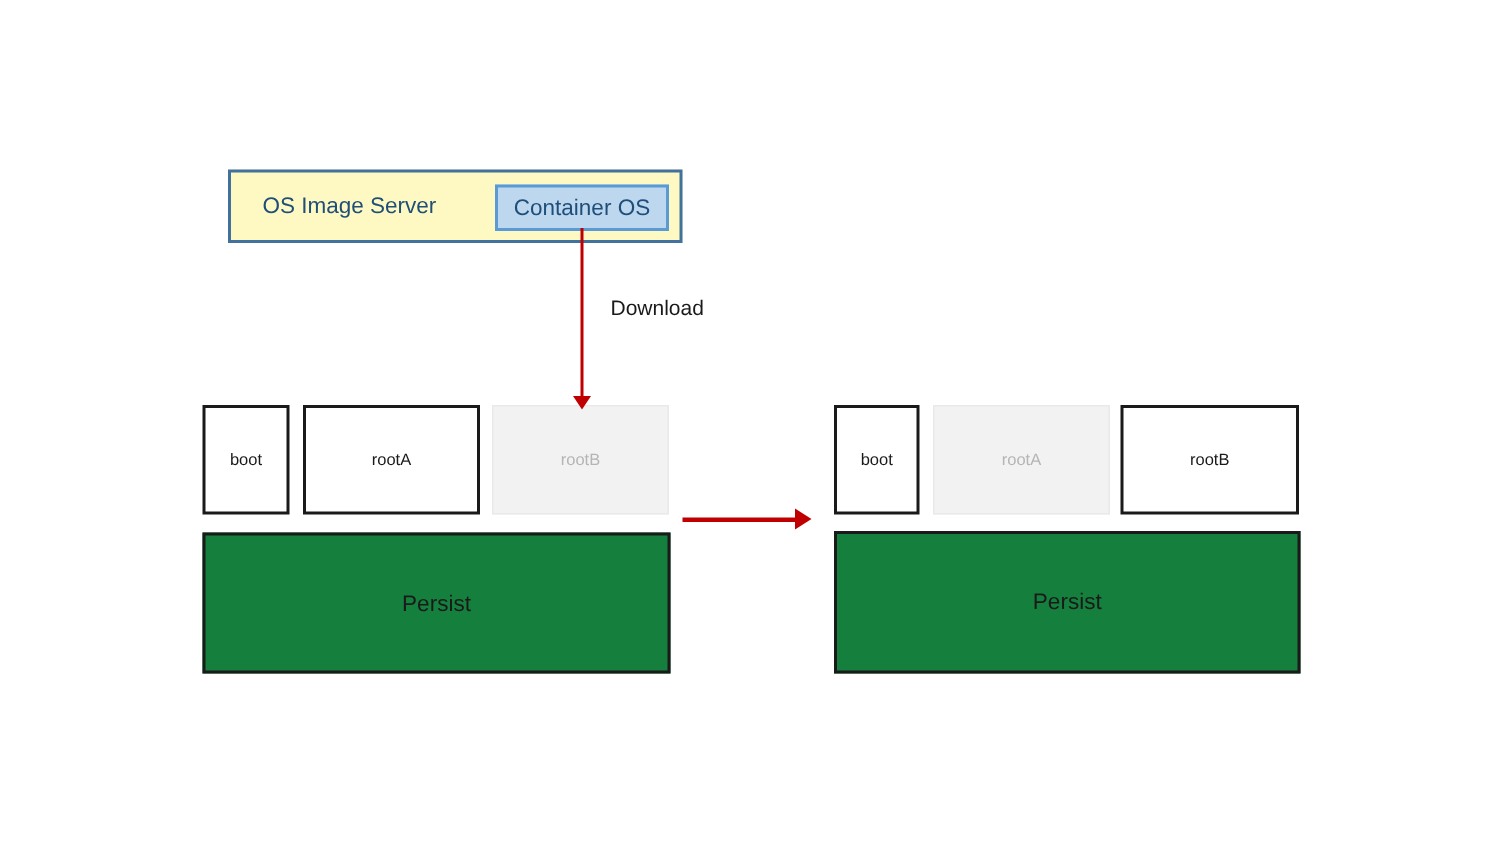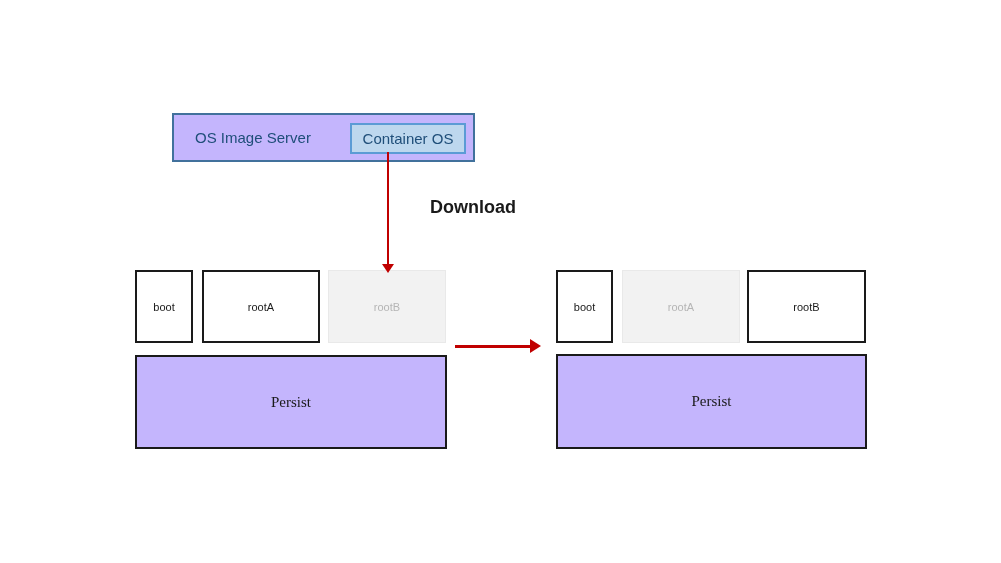--- a/index.html
+++ b/index.html
@@ -15,22 +15,21 @@
     background: #ffffff;
     overflow: hidden;
   }
 
   
   .server-box {
     position: absolute;
     left: 152px; top: 113px;
     width: 303px; height: 49px;
     border: 2px solid #41719c;
-    background: #c4b5fd;
-    margin-left: 20px;
+    background: #fef9c3;
   }
   .server-label {
     position: absolute;
     left: 21px; top: 0;
     height: 45px;
     display: flex; align-items: center;
     font-size: 15px;
     color: #1f4e79;
   }
   .chip {
@@ -56,24 +55,23 @@
     position: absolute;
     left: 382px; top: 264px;
     width: 0; height: 0;
     border-left: 6px solid transparent;
     border-right: 6px solid transparent;
     border-top: 9px solid #c00000;
     z-index: 3;
   }
   .download-label {
     position: absolute;
-    left: 430px; top: 197px;
-    font-size: 18px;
+    left: 407px; top: 197px;
+    font-size: 14px;
     color: #1a1a1a;
-    font-weight: bold;
   }
   .h-arrow-line {
     position: absolute;
     left: 455px; top: 345px;
     width: 77px; height: 3px;
     background: #c00000;
   }
   .h-arrow-head {
     position: absolute;
     left: 530px; top: 339px;
@@ -93,26 +91,25 @@
     font-size: 11px;
     color: #1a1a1a;
   }
   .part.inactive {
     background: #f2f2f2;
     border: 1px solid #e9e9e9;
     color: #b5b5b5;
   }
   .persist {
     position: absolute;
-    background: #c4b5fd;
+    background: #15803d;
     border: 2px solid #1a1a1a;
     display: flex; align-items: center; justify-content: center;
     font-size: 15px;
     color: #1a1a1a;
-    font-family: Liberation Serif, serif;
   }
 
   
   .l-boot  { left: 135px; width: 58px; }
   .l-roota { left: 202px; width: 118px; }
   .l-rootb { left: 328px; width: 118px; }
   .l-persist { left: 135px; top: 355px; width: 312px; height: 94px; }
 
   
   .r-boot  { left: 556px; width: 57px; }

